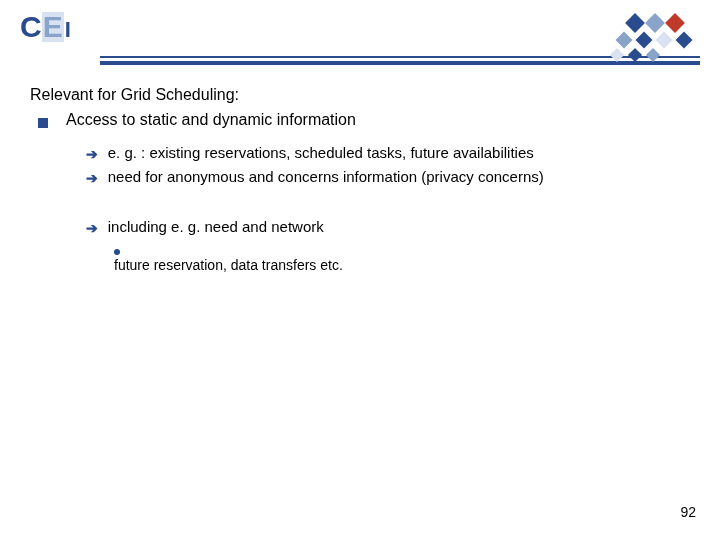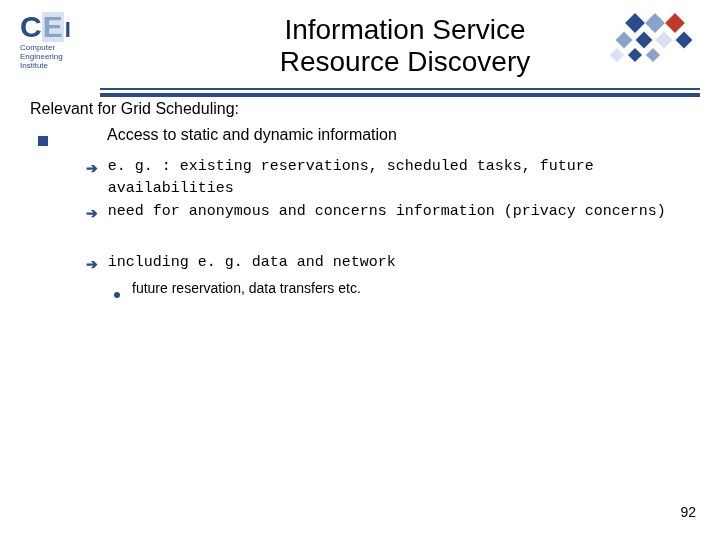--- a/index.html
+++ b/index.html
@@ -55,31 +55,30 @@
   .deco .d {
     position: absolute;
     transform: rotate(45deg);
   }
   .rules {
     margin: 0 20px 0 100px;
   }
   .rule1 { height: 2px; background: #2a4b8d; margin-bottom: 3px; }
   .rule2 { height: 4px; background: #2a4b8d; }
   .content {
-    padding: 0 30px 0 30px;
+    padding: 18px 30px 0 30px;
     font-size: 16px;
     color: #000;
     line-height: 1.45;
   }
   .lead { margin-bottom: 2px; }
   .lvl1 {
     display: flex;
-    align-items: flex-end;
+    align-items: center;
     margin-top: 2px;
-    gap: 41px;
   }
   .lvl1 .bullet {
     width: 10px; height: 10px; background: #2a4b8d;
     flex-shrink: 0; margin: 6px 18px 0 8px;
   }
   .lvl1 .txt { flex: 1; }
   .lvl2-group {
     margin: 10px 0 12px 56px;
   }
   .lvl2 {
@@ -87,27 +86,28 @@
     align-items: flex-start;
     margin-top: 2px;
   }
   .lvl2 .arrow {
     color: #2a4b8d;
     font-weight: bold;
     font-size: 14px;
     margin: 2px 10px 0 0;
     flex-shrink: 0;
   }
-  .lvl2 .txt { flex: 1; font-size: 15px; font-family: Liberation Mono, monospace; }
+  .lvl2 .txt { flex: 1; font-size: 15px; }
   .lvl3-group {
     margin: 4px 0 0 28px;
   }
   .lvl3 {
     display: flex;
-    align-items: flex-end;
+    align-items: flex-start;
+    flex-direction: column;
   }
   .lvl3 .dot {
     width: 6px; height: 6px; background: #2a4b8d; border-radius: 50%;
     flex-shrink: 0; margin: 7px 12px 0 0;
   }
   .lvl3 .txt { font-size: 14px; }
   .gap { height: 12px; }
   .pagenum {
     position: absolute;
     bottom: 20px;
@@ -119,29 +119,23 @@
 </head>
 <body>
 
 <div class="header">
   <div class="logo">
     <div class="logo-main">
       <span class="logo-c">C</span>
       <span class="logo-e">E</span>
       <span class="logo-i">I</span>
     </div>
-    <div class="logo-sub">
-      <div>Computer</div>
-      <div>Engineering</div>
-      <div>Institute</div>
-    </div>
   </div>
   <div class="title">
-    <span>Information Service</span><br>
-    <span>Resource Discovery</span>
+    <br>
   </div>
   <div class="deco">
     <div class="d" style="width:14px;height:14px;background:#2a4b8d;top:12px;right:70px"></div>
     <div class="d" style="width:14px;height:14px;background:#8aa3c8;top:12px;right:50px"></div>
     <div class="d" style="width:14px;height:14px;background:#c0392b;top:12px;right:30px"></div>
     <div class="d" style="width:12px;height:12px;background:#8aa3c8;top:30px;right:82px"></div>
     <div class="d" style="width:12px;height:12px;background:#2a4b8d;top:30px;right:62px"></div>
     <div class="d" style="width:12px;height:12px;background:#d8e2f0;top:30px;right:42px"></div>
     <div class="d" style="width:12px;height:12px;background:#2a4b8d;top:30px;right:22px"></div>
     <div class="d" style="width:10px;height:10px;background:#d8e2f0;top:46px;right:90px"></div>
@@ -174,21 +168,21 @@
       <div class="txt">need for anonymous and concerns information (privacy concerns)</div>
     </div>
   </div>
 
   <div class="gap"></div>
 
 
   <div class="lvl2-group" style="margin-top:4px">
     <div class="lvl2">
       <div class="arrow">➔</div>
-      <div class="txt">including e. g. data and network</div>
+      <div class="txt">including e. g. need and network</div>
     </div>
     <div class="lvl3-group">
       <div class="lvl3">
         <div class="dot"></div>
         <div class="txt">future reservation, data transfers etc.</div>
       </div>
     </div>
   </div>
 </div>
 

